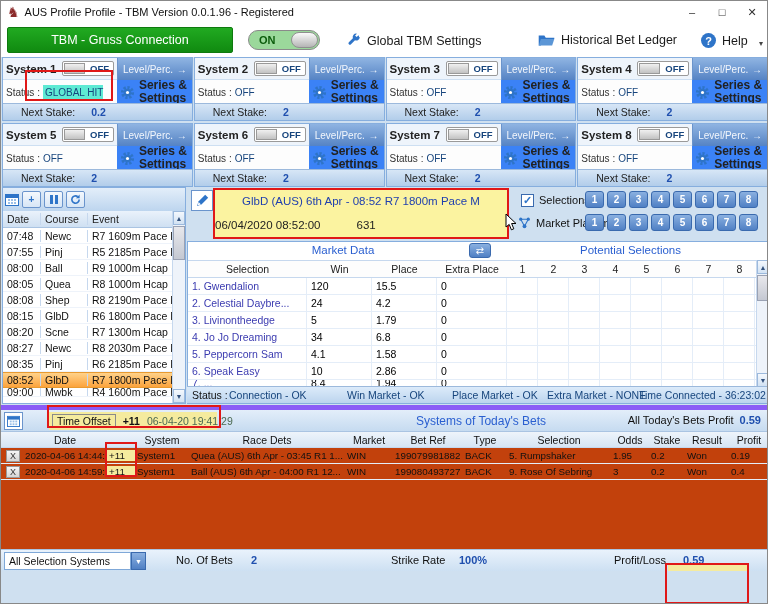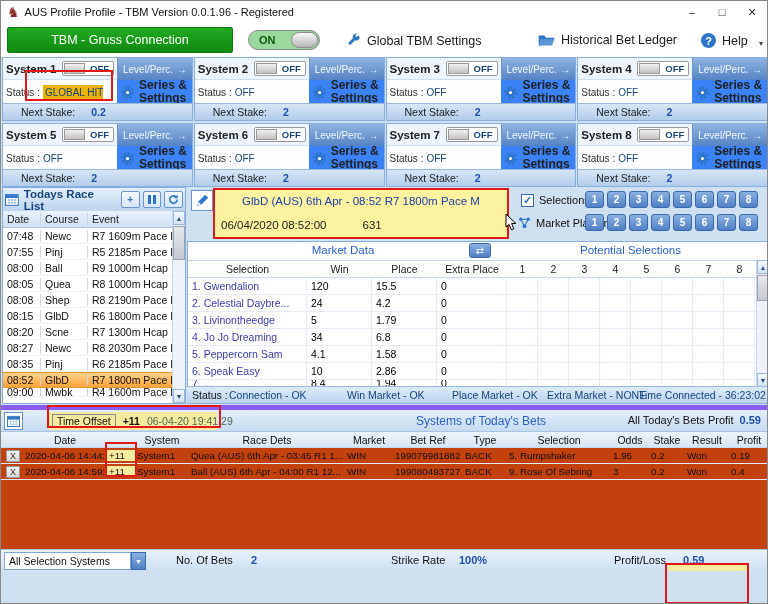--- a/index.html
+++ b/index.html
@@ -24,21 +24,21 @@
 .sys{position:relative;background:#fff;border:1px solid #86aede}
 .sys-name-row{position:absolute;left:0;top:0;width:114px;height:22px;background:#eef4fb;border-bottom:1px solid #cddff2;display:flex;align-items:center;padding:0 3px}
 .sys-name{font-size:11.5px;font-weight:bold;color:#222}
 .sys-toggle{margin-left:auto;position:relative;width:52px;height:15px;border:1px solid #9a9a9a;background:#fff;border-radius:2px}
 .sys-knob{position:absolute;left:1px;top:1px;width:21px;height:11px;background:linear-gradient(#f0f0f0,#c2c2c2);border:1px solid #999}
 .sys-off{position:absolute;right:4px;top:1px;font-size:9.5px;font-weight:bold;color:#17457d}
 .lp-btn{position:absolute;left:114px;top:0;right:0;height:22px;background:linear-gradient(#8fb4e2,#5583c4);border-left:1px solid #6a94cc;color:#f2f6fc;font-size:10px;display:flex;align-items:center;padding:4px 5px}
 .lp-arrow{margin-left:auto;font-size:10px}
 .sys-status{position:absolute;left:0;top:22px;width:114px;height:24px;display:flex;align-items:center;padding:0 3px;font-size:10px;color:#333;background:#fdfdfd}
 .sys-status .val{color:#17457d;margin-left:3px}
-.status-hl{background:#eab308;padding:2px 0 2px 2px}
+.status-hl{background:#5eead4;padding:2px 0 2px 2px}
 .series{position:absolute;left:114px;top:22px;right:0;height:24px;background:#3b82f6;display:flex;align-items:center;justify-content:center;gap:4px;font-size:12px;font-weight:bold;color:#222;line-height:1.05}
 .series .lbl{width:50px;text-align:left}
 .next-stake{position:absolute;left:0;bottom:0;width:100%;height:17px;background:linear-gradient(#d7e6f6,#b2cdea);border-top:1px solid #9cb9dc;display:flex;align-items:center;font-size:10.5px;color:#222;padding-left:18px}
 .next-stake .val{color:#1f4fae;font-weight:bold;margin-left:16px}
 
 .race-panel{position:absolute;left:1px;top:186px;width:184px;height:217px;background:#fff;border:1px solid #86aede}
 .race-hdr{height:23px;background:linear-gradient(#e3eefa,#bdd5ee);display:flex;align-items:center;padding:0 2px;gap:3px}
 .race-title{font-size:11.5px;font-weight:bold;color:#17457d;margin:0 2px}
 .race-btn{width:19px;height:17px;border:1px solid #6a94cc;border-radius:2px;background:linear-gradient(#f4f8fd,#d7e6f6);display:flex;align-items:center;justify-content:center;color:#2e74c8;font-size:10px;font-weight:bold}
 .pause-bars{display:flex;gap:2px}.pause-bars i{display:block;width:3px;height:9px;background:#2e74c8}
@@ -52,21 +52,21 @@
 .rl-row.sel{background:linear-gradient(#ffd28a,#fca33c);border-top:1px solid #e89a30;border-bottom:1px solid #e89a30}
 .rl-row.clip{height:9px;overflow:hidden}
 .vscroll{position:absolute;width:13px;background:#eef3fa;border-left:1px solid #c6d8ee}
 .scr-btn{position:absolute;left:0;width:12px;height:14px;background:linear-gradient(#f4f8fd,#d2e2f3);border:1px solid #9cb9dc;color:#33527e;font-size:7px;text-align:center;line-height:13px}
 .scr-thumb{position:absolute;left:0;width:12px;background:linear-gradient(#e8e8ec,#c4c8d2);border:1px solid #9aa2b4}
 
 .race-info{position:absolute;left:186px;top:186px;width:582px;height:54px;background:#cfe0f0}
 .pencil-btn{position:absolute;left:4px;top:3px;width:22px;height:21px;background:#fff;border:1px solid #6a94cc;display:flex;align-items:center;justify-content:center}
 .race-sel-box{position:absolute;left:28px;top:2px;width:292px;height:48px;background:#fbf3a0}
 .rs-line1{height:24px;display:flex;align-items:center;justify-content:center;font-size:11.5px;color:#1f3fae;white-space:nowrap}
-.rs-line2{height:24px;display:flex;align-items:center;font-size:11.5px;color:#222;padding-left:6px;gap:36px}
+.rs-line2{height:24px;display:flex;align-items:center;font-size:11.5px;color:#222;gap:36px}
 .sel-row{position:absolute;left:334px;height:18px;display:flex;align-items:center;gap:5px;font-size:11px;color:#111}
 .chk{width:13px;height:13px;border:1px solid #3a6aae;background:#fff;color:#2e74c8;font-size:11px;font-weight:bold;line-height:11px;text-align:center}
 .numbtns{position:absolute;display:flex;gap:3px}
 .nbtn{width:19px;height:17px;background:linear-gradient(#8ab0e0,#5080c4);border:1px solid #3a6aae;border-radius:3px;color:#fff;font-size:10px;font-weight:bold;display:flex;align-items:center;justify-content:center}
 .cursor{position:absolute;left:318px;top:26px;z-index:60}
 
 .market{position:absolute;left:186px;top:240px;width:582px;height:145px;background:#fff;border-top:1px solid #86aede;border-left:1px solid #86aede}
 .mk-titles{height:18px;position:relative;background:#fff}
 .mk-title{position:absolute;left:55px;width:200px;text-align:center;font-size:11.5px;color:#2a5fd0;top:2px}
 .swap-btn{position:absolute;left:281px;top:1px;width:22px;height:15px;background:linear-gradient(#8ab0e0,#5080c4);border:1px solid #3a6aae;border-radius:3px;color:#fff;font-size:10px;line-height:13px;text-align:center}
@@ -407,21 +407,20 @@
           <rect x="1" y="2" width="12" height="3" fill="#2e74c8"></rect>
           <g fill="#9cc0e8">
             <rect x="3" y="6" width="2" height="2"></rect>
             <rect x="6" y="6" width="2" height="2"></rect>
             <rect x="9" y="6" width="2" height="2"></rect>
             <rect x="3" y="9" width="2" height="2"></rect>
             <rect x="6" y="9" width="2" height="2"></rect>
             <rect x="9" y="9" width="2" height="2"></rect>
           </g>
         </svg>
-      <span class="race-title">Todays Race List</span>
       <span class="race-btn">+</span>
       <span class="race-btn">
           <span class="pause-bars">
             <i></i>
             <i></i>
           </span>
         </span>
       <span class="race-btn">
           <svg width="11" height="11" viewBox="0 0 24 24">
             <path fill="none" stroke="#2e74c8" stroke-width="3.5" d="M20 12a8 8 0 1 1-3-6.2"></path>

